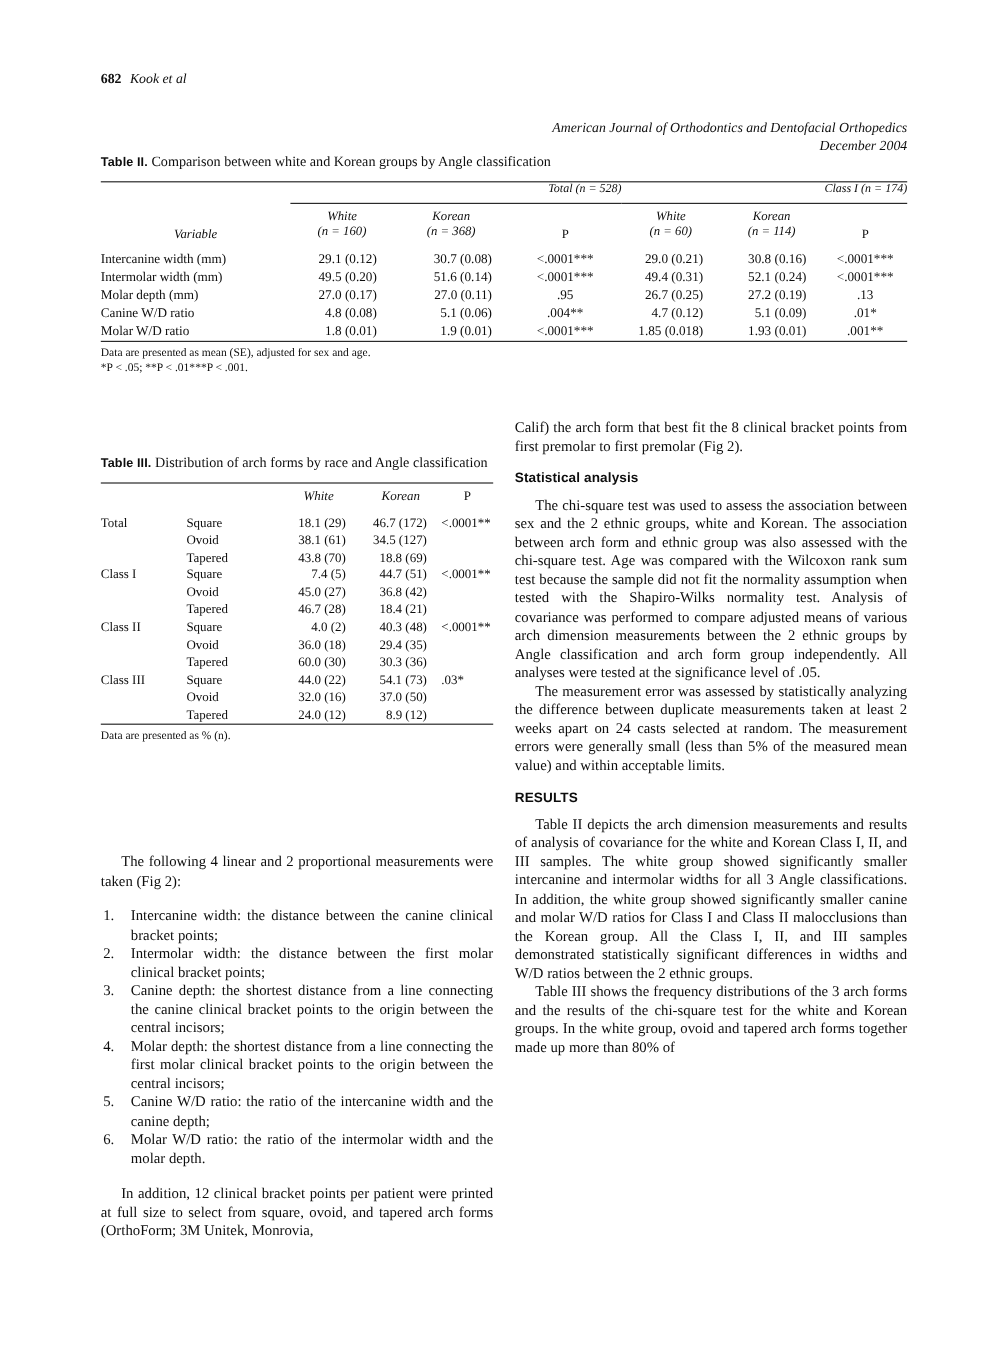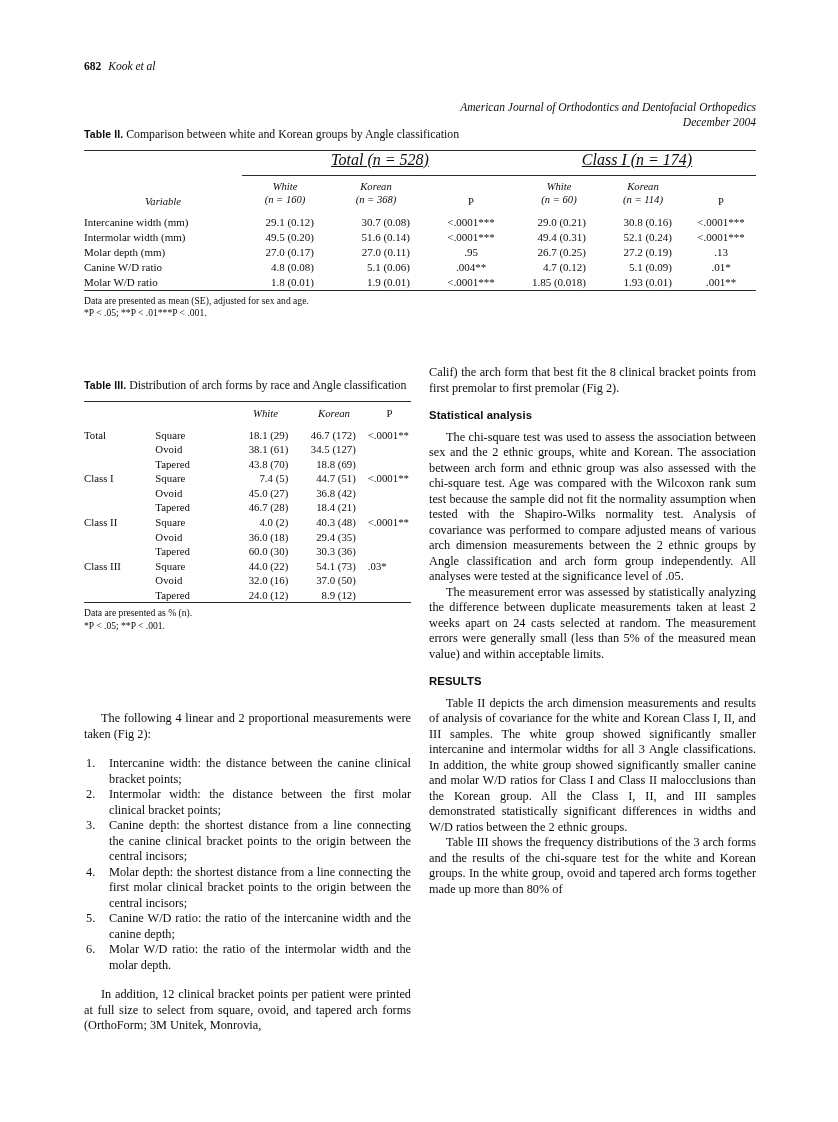--- a/index.html
+++ b/index.html
@@ -82,25 +82,24 @@
   
   #table2 {
     position: absolute;
     left: 84px;
     top: 127px;
     width: 672px;
   }
   #table2 .t2cap { margin-bottom: 7px; }
   #table2 table { font-size: 10.6px; }
   #table2 .hdr-group {
-    text-align: center;
-    font-style: italic;
-    font-size: 16px;
+    text-align: right;
+    font-style: italic;
+    font-size: 10px;
     padding-bottom: 3px;
-    text-decoration: underline;
   }
   #table2 .grpline { height: 4px; }
   #table2 .grpline div {
     border-top: 0.9px solid #2a2a2a;
     height: 0;
   }
   #table2 .hdr-sub {
     text-align: center;
     font-style: italic;
     font-size: 10.6px;
@@ -442,40 +441,39 @@
             <td class="form">Tapered</td>
             <td class="num">24.0 (12)</td>
             <td class="num">8.9 (12)</td>
             <td class="pv"></td>
           </tr>
         </tbody>
     </table>
     <div class="rule-thick"></div>
     <div class="tfoot-note">
       <div>Data are presented as % (n).</div>
-      <div>*P &lt; .05; **P &lt; .001.</div>
     </div>
   </div>
 
   <div class="col left" style="top:711px;">
     <p class="body">The following 4 linear and 2 proportional measurements were taken (Fig 2):</p>
     <div class="sp14"></div>
     <ol class="measures" id="measures-list">
         <li><span class="mk">1.</span><span>Intercanine width: the distance between the canine clinical bracket points;</span></li>
         <li><span class="mk">2.</span><span>Intermolar width: the distance between the first molar clinical bracket points;</span></li>
         <li><span class="mk">3.</span><span>Canine depth: the shortest distance from a line connecting the canine clinical bracket points to the origin between the central incisors;</span></li>
         <li><span class="mk">4.</span><span>Molar depth: the shortest distance from a line connecting the first molar clinical bracket points to the origin between the central incisors;</span></li>
         <li><span class="mk">5.</span><span>Canine W/D ratio: the ratio of the intercanine width and the canine depth;</span></li>
         <li><span class="mk">6.</span><span>Molar W/D ratio: the ratio of the intermolar width and the molar depth.</span></li>
       </ol>
     <div class="sp14"></div>
     <p class="body">In addition, 12 clinical bracket points per patient were printed at full size to select from square, ovoid, and tapered arch forms (OrthoForm; 3M Unitek, Monrovia,</p>
   </div>
 
-  <div class="col right" style="top:365px;">
+  <div class="col right" style="top:349px;">
     <p class="body noindent">Calif) the arch form that best fit the 8 clinical bracket points from first premolar to first premolar (Fig 2).</p>
     <div class="sp12"></div>
     <h3 class="sect">Statistical analysis</h3>
     <div class="sp6"></div>
     <p class="body">The chi-square test was used to assess the association between sex and the 2 ethnic groups, white and Korean. The association between arch form and ethnic group was also assessed with the chi-square test. Age was compared with the Wilcoxon rank sum test because the sample did not fit the normality assumption when tested with the Shapiro-Wilks normality test. Analysis of covariance was performed to compare adjusted means of various arch dimension measurements between the 2 ethnic groups by Angle classification and arch form group independently. All analyses were tested at the significance level of .05.</p>
     <p class="body">The measurement error was assessed by statistically analyzing the difference between duplicate measurements taken at least 2 weeks apart on 24 casts selected at random. The measurement errors were generally small (less than 5% of the measured mean value) and within acceptable limits.</p>
     <div class="sp12"></div>
     <h3 class="sect">RESULTS</h3>
     <div class="sp6"></div>
     <p class="body">Table II depicts the arch dimension measurements and results of analysis of covariance for the white and Korean Class I, II, and III samples. The white group showed significantly smaller intercanine and intermolar widths for all 3 Angle classifications. In addition, the white group showed significantly smaller canine and molar W/D ratios for Class I and Class II malocclusions than the Korean group. All the Class I, II, and III samples demonstrated statistically significant differences in widths and W/D ratios between the 2 ethnic groups.</p>

